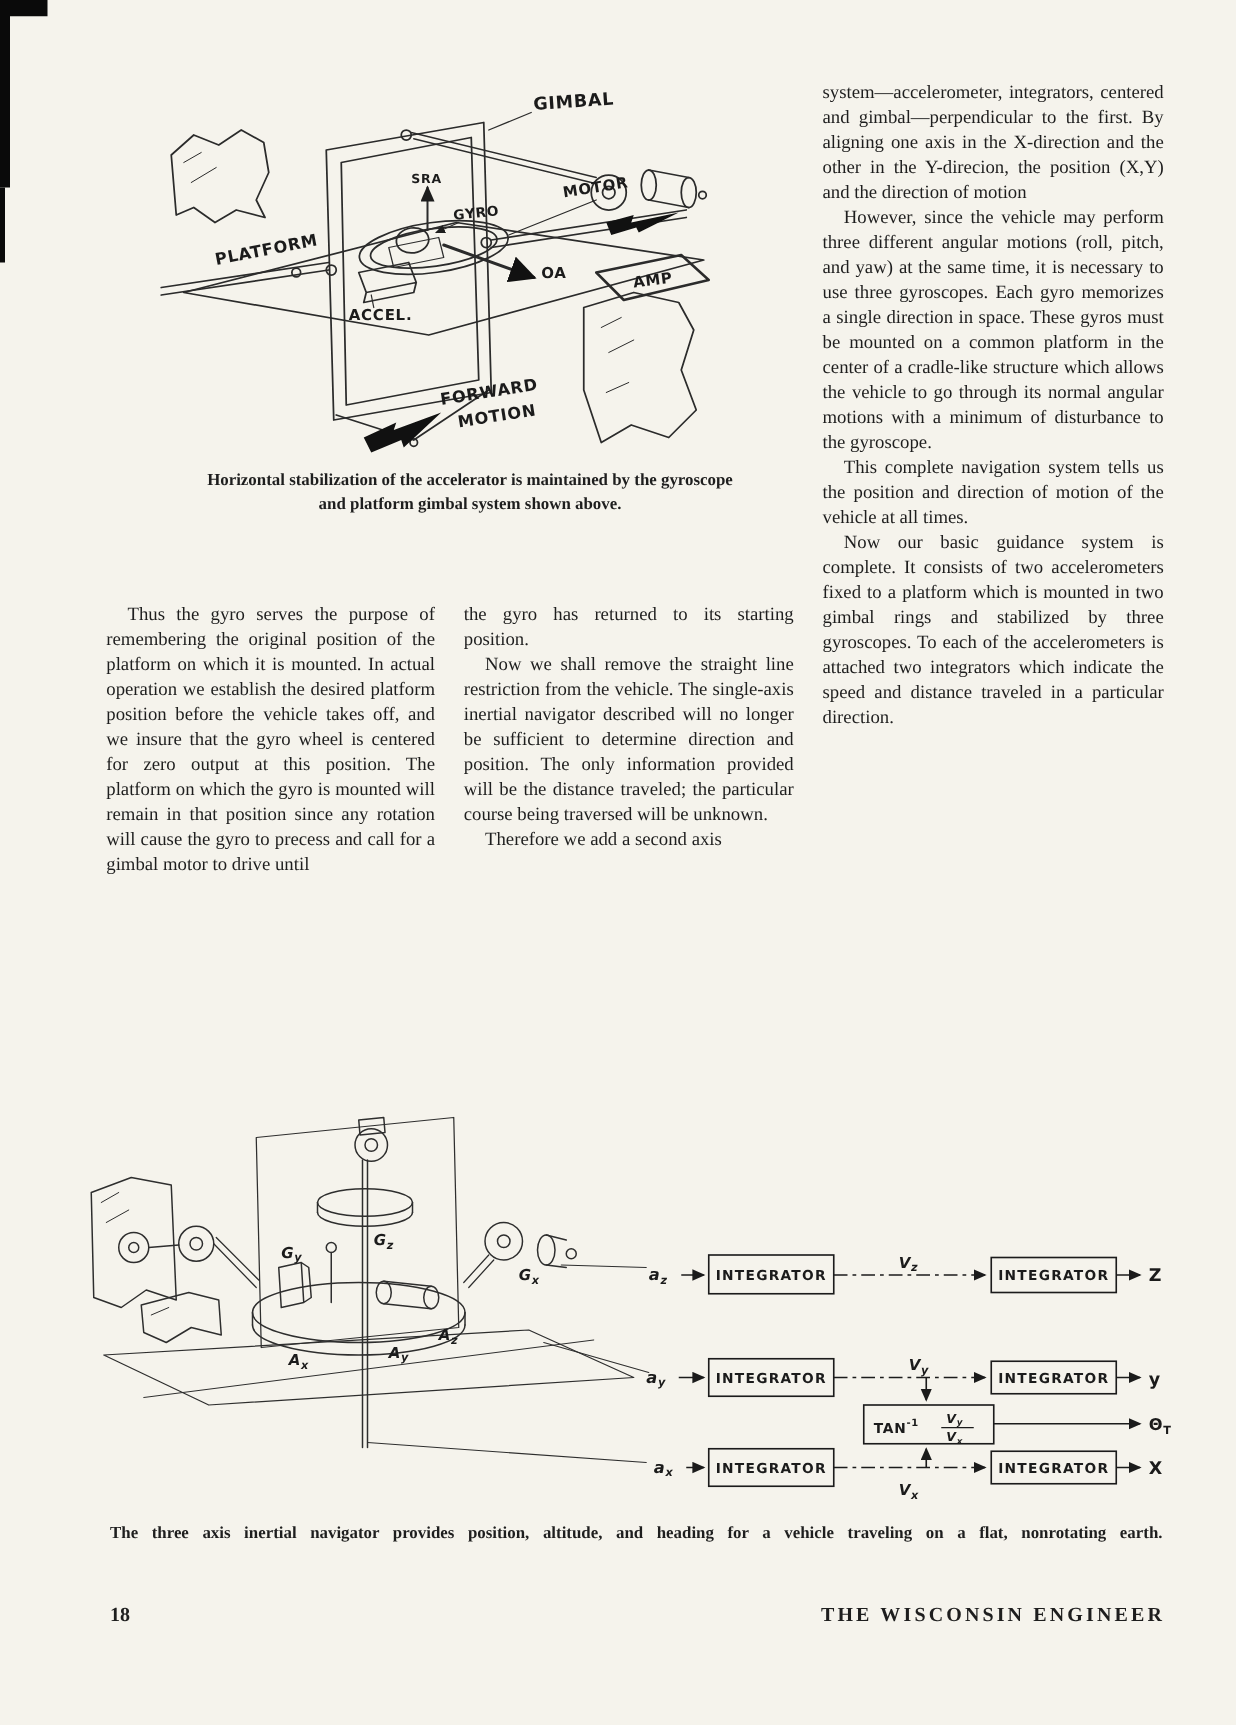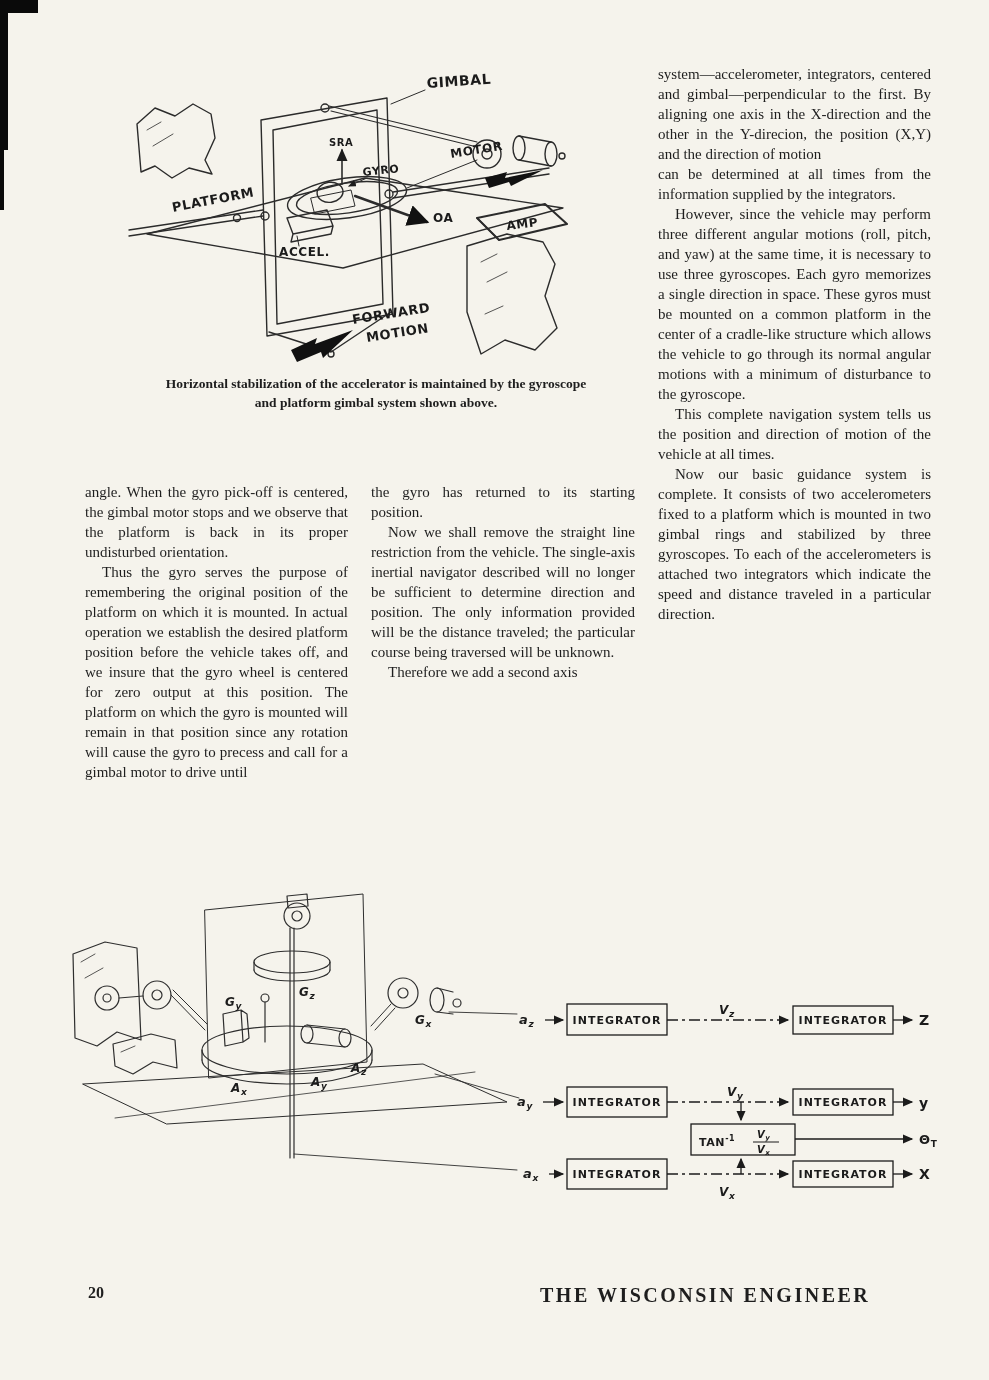--- a/index.html
+++ b/index.html
@@ -17,22 +17,22 @@
   .scan-black { position: absolute; background: #0a0a0a; }
   .body-text { position: absolute; font-size: 15px; line-height: 20px; text-align: justify; }
   .body-text p { margin: 0; }
   .body-text p.ind { text-indent: 17px; }
   .caption { position: absolute; font-weight: bold; font-size: 13.5px; line-height: 19px; }
   #caption1 { left: 160px; top: 374px; width: 432px; text-align: center; }
   #caption2 { left: 88px; top: 1216px; width: 842px; text-align: justify; text-align-last: justify; word-spacing: 3px; }
   .eq { text-align: center; margin: 5px 0 5px 0; font-size: 15.5px; }
   .eq sup, .eq sub { font-size: 10px; }
   .footer-num { position: absolute; left: 88px; top: 1284px; font-weight: bold; font-size: 16px; }
-  .footer-journal { position: absolute; left: 540px; top: 1284px; width: 392px; 
-                    font-weight: bold; font-size: 20px; letter-spacing: 2.5px; }
+  .footer-journal { position: absolute; left: 540px; top: 1284px; width: 392px; text-align: right;
+                    font-weight: bold; font-size: 16px; letter-spacing: 2.5px; }
   svg { position: absolute; }
   svg text { font-family: "DejaVu Sans", sans-serif; fill: #1b1b1b; }
   .hand { font-weight: bold; letter-spacing: 0.6px; }
 </style>
 </head>
 <body>
 
 <div class="page">
 
   <div class="scan-black" style="left:0;top:0;width:38px;height:13px;"></div>
@@ -103,33 +103,31 @@
       <text x="164" y="190" font-size="12">ACCEL.</text>
       <text x="392" y="164" font-size="12" transform="rotate(-7 392 164)">AMP</text>
       <text x="238" y="258" font-size="13" transform="rotate(-9 238 258)">FORWARD</text>
       <text x="252" y="276" font-size="13" transform="rotate(-9 252 276)">MOTION</text>
     </g>
   </svg>
 
   <div id="caption1" class="caption">Horizontal stabilization of the accelerator is maintained by the gyroscope and platform gimbal system shown above.</div>
 
   <div class="body-text" id="col-left" style="left:85px; top:482px; width:263px;">
-    <p>angle. When the gyro pick-off is centered, the gimbal motor stops and we observe that the platform is back in its proper undisturbed orientation.</p>
     <p class="ind">Thus the gyro serves the purpose of remembering the original position of the platform on which it is mounted. In actual operation we establish the desired platform position before the vehicle takes off, and we insure that the gyro wheel is centered for zero output at this position. The platform on which the gyro is mounted will remain in that position since any rotation will cause the gyro to precess and call for a gimbal motor to drive until</p>
   </div>
 
   <div class="body-text" id="col-mid" style="left:371px; top:482px; width:264px;">
     <p>the gyro has returned to its starting position.</p>
     <p class="ind">Now we shall remove the straight line restriction from the vehicle. The single-axis inertial navigator described will no longer be sufficient to determine direction and position. The only information provided will be the distance traveled; the particular course being traversed will be unknown.</p>
     <p class="ind">Therefore we add a second axis</p>
   </div>
 
   <div class="body-text" id="col-right" style="left:658px; top:64px; width:273px;">
     <p>system—accelerometer, integrators, centered and gimbal—perpendicular to the first. By aligning one axis in the X-direction and the other in the Y-direcion, the position (X,Y) and the direction of motion</p>
-    <p>can be determined at all times from the information supplied by the integrators.</p>
     <p class="ind">However, since the vehicle may perform three different angular motions (roll, pitch, and yaw) at the same time, it is necessary to use three gyroscopes. Each gyro memorizes a single direction in space. These gyros must be mounted on a common platform in the center of a cradle-like structure which allows the vehicle to go through its normal angular motions with a minimum of disturbance to the gyroscope.</p>
     <p class="ind">This complete navigation system tells us the position and direction of motion of the vehicle at all times.</p>
     <p class="ind">Now our basic guidance system is complete. It consists of two accelerometers fixed to a platform which is mounted in two gimbal rings and stabilized by three gyroscopes. To each of the accelerometers is attached two integrators which indicate the speed and distance traveled in a particular direction.</p>
   </div>
 
   <svg style="left:55px; top:862px;" width="885" height="352" viewBox="0 0 885 352">
     <defs>
       <marker id="ah2" markerWidth="9" markerHeight="8" refX="7" refY="3.5" orient="auto">
         <path d="M0,0 L8,3.5 L0,7 Z" fill="#1b1b1b"></path>
       </marker>
@@ -236,17 +234,18 @@
       <text x="864" y="282" font-size="13"><tspan>Θ</tspan><tspan dy="3" font-size="9">T</tspan></text>
 
       <text x="468" y="316" font-size="13" font-style="italic"><tspan>a</tspan><tspan dy="3" font-size="9">x</tspan></text>
       <text x="562" y="316" font-size="11" text-anchor="middle" letter-spacing="1">INTEGRATOR</text>
       <text x="664" y="334" font-size="12" font-style="italic"><tspan>V</tspan><tspan dy="3" font-size="9">x</tspan></text>
       <text x="788" y="316" font-size="11" text-anchor="middle" letter-spacing="1">INTEGRATOR</text>
       <text x="864" y="317" font-size="14">X</text>
     </g>
   </svg>
 
-
-  <div class="footer-num">20</div>
+  <div id="caption2" class="caption">The three axis inertial navigator provides position, altitude, and heading for a vehicle traveling on a flat, nonrotating earth.</div>
+
+  <div class="footer-num">18</div>
   <div class="footer-journal">THE WISCONSIN ENGINEER</div>
 
 </div>
 
 </body></html>

